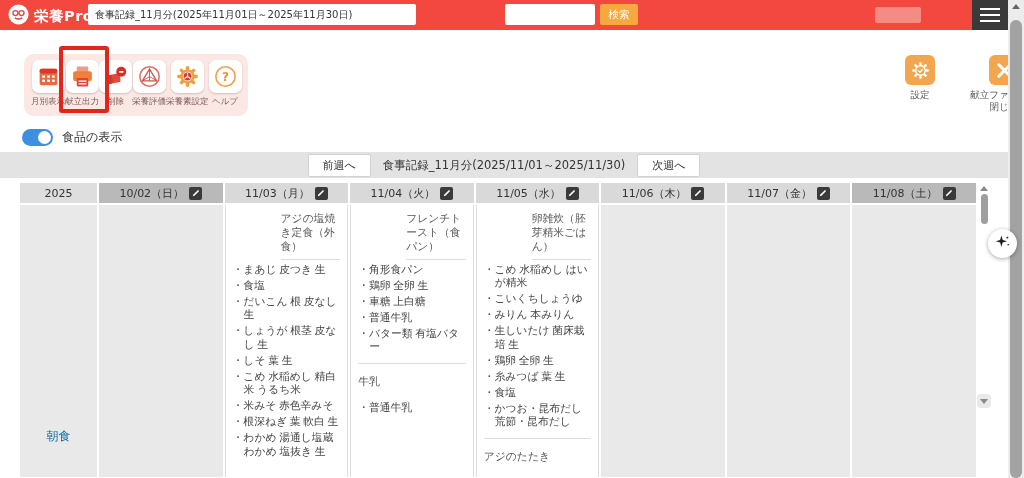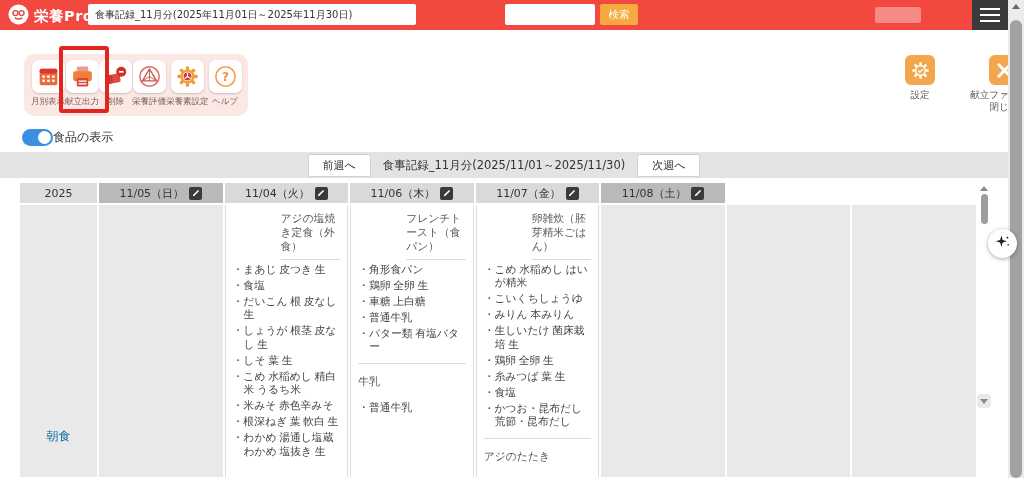--- a/index.html
+++ b/index.html
@@ -35,21 +35,21 @@
   .annotation-box { position:absolute; left:59px; top:46px; width:50px; height:67px;
     border:4px solid #e3261d; border-radius:3px; z-index:40; pointer-events:none; }
 
   
   .right-actions { position:absolute; left:884px; top:55px; display:flex; gap:12px; }
   .right-action { display:flex; flex-direction:column; align-items:center; cursor:pointer; }
   .ra-icon { width:30px; height:30px; background:#f2a64d; border-radius:6px; display:flex; align-items:center; justify-content:center; }
   .ra-label { font-size:9.5px; color:#555; margin-top:4px; text-align:center; width:72px; line-height:1.3; }
 
   
-  .toggle-row { position:absolute; left:22px; top:129px; display:flex; }
+  .toggle-row { position:absolute; left:22px; top:129px; display:flex; gap:9px; }
   .toggle { width:31px; height:17px; background:#3d8fe0; border-radius:9px; position:relative; cursor:pointer; }
   .toggle .knob { position:absolute; right:2px; top:2px; width:13px; height:13px; background:#fff; border-radius:50%; }
   .toggle-label { font-size:12px; color:#333; }
 
   
   .week-nav { position:absolute; left:0; top:152px; width:1008px; height:26px; background:#e3e3e3;
     display:flex; align-items:center; justify-content:center; gap:12px; }
   .week-btn { background:#fff; border:1px solid #d2d2d2; border-radius:2px; font-size:11px;
     padding:3px 14px; color:#333; cursor:pointer; font-family:"DejaVu Sans","Liberation Sans",sans-serif; }
   .week-title { font-size:11.5px; color:#333;text-align:center; }
@@ -252,29 +252,45 @@
   <div class="week-nav">
     <button class="week-btn">前週へ</button>
     <span class="week-title">食事記録_11月分(2025/11/01～2025/11/30)</span>
     <button class="week-btn">次週へ</button>
   </div>
 
   <div class="table">
     <div class="grid-row date-row">
       <div class="cell year-cell">2025</div>
     <div class="cell weekend">
-          <span>11/05（日）</span>
+          <span>10/02（日）</span>
+          <span class="edit-btn">
+            <svg viewBox="0 0 10 10" width="8" height="8">
+              <path d="M1 9.2 L1.7 6.9 L7.5 1.1 L8.9 2.5 L3.1 8.3 Z" fill="#fff"></path>
+            </svg>
+          </span>
+        </div>
+        <div class="cell">
+          <span>11/03（月）</span>
           <span class="edit-btn">
             <svg viewBox="0 0 10 10" width="8" height="8">
               <path d="M1 9.2 L1.7 6.9 L7.5 1.1 L8.9 2.5 L3.1 8.3 Z" fill="#fff"></path>
             </svg>
           </span>
         </div>
         <div class="cell">
           <span>11/04（火）</span>
+          <span class="edit-btn">
+            <svg viewBox="0 0 10 10" width="8" height="8">
+              <path d="M1 9.2 L1.7 6.9 L7.5 1.1 L8.9 2.5 L3.1 8.3 Z" fill="#fff"></path>
+            </svg>
+          </span>
+        </div>
+        <div class="cell">
+          <span>11/05（水）</span>
           <span class="edit-btn">
             <svg viewBox="0 0 10 10" width="8" height="8">
               <path d="M1 9.2 L1.7 6.9 L7.5 1.1 L8.9 2.5 L3.1 8.3 Z" fill="#fff"></path>
             </svg>
           </span>
         </div>
         <div class="cell">
           <span>11/06（木）</span>
           <span class="edit-btn">
             <svg viewBox="0 0 10 10" width="8" height="8">

